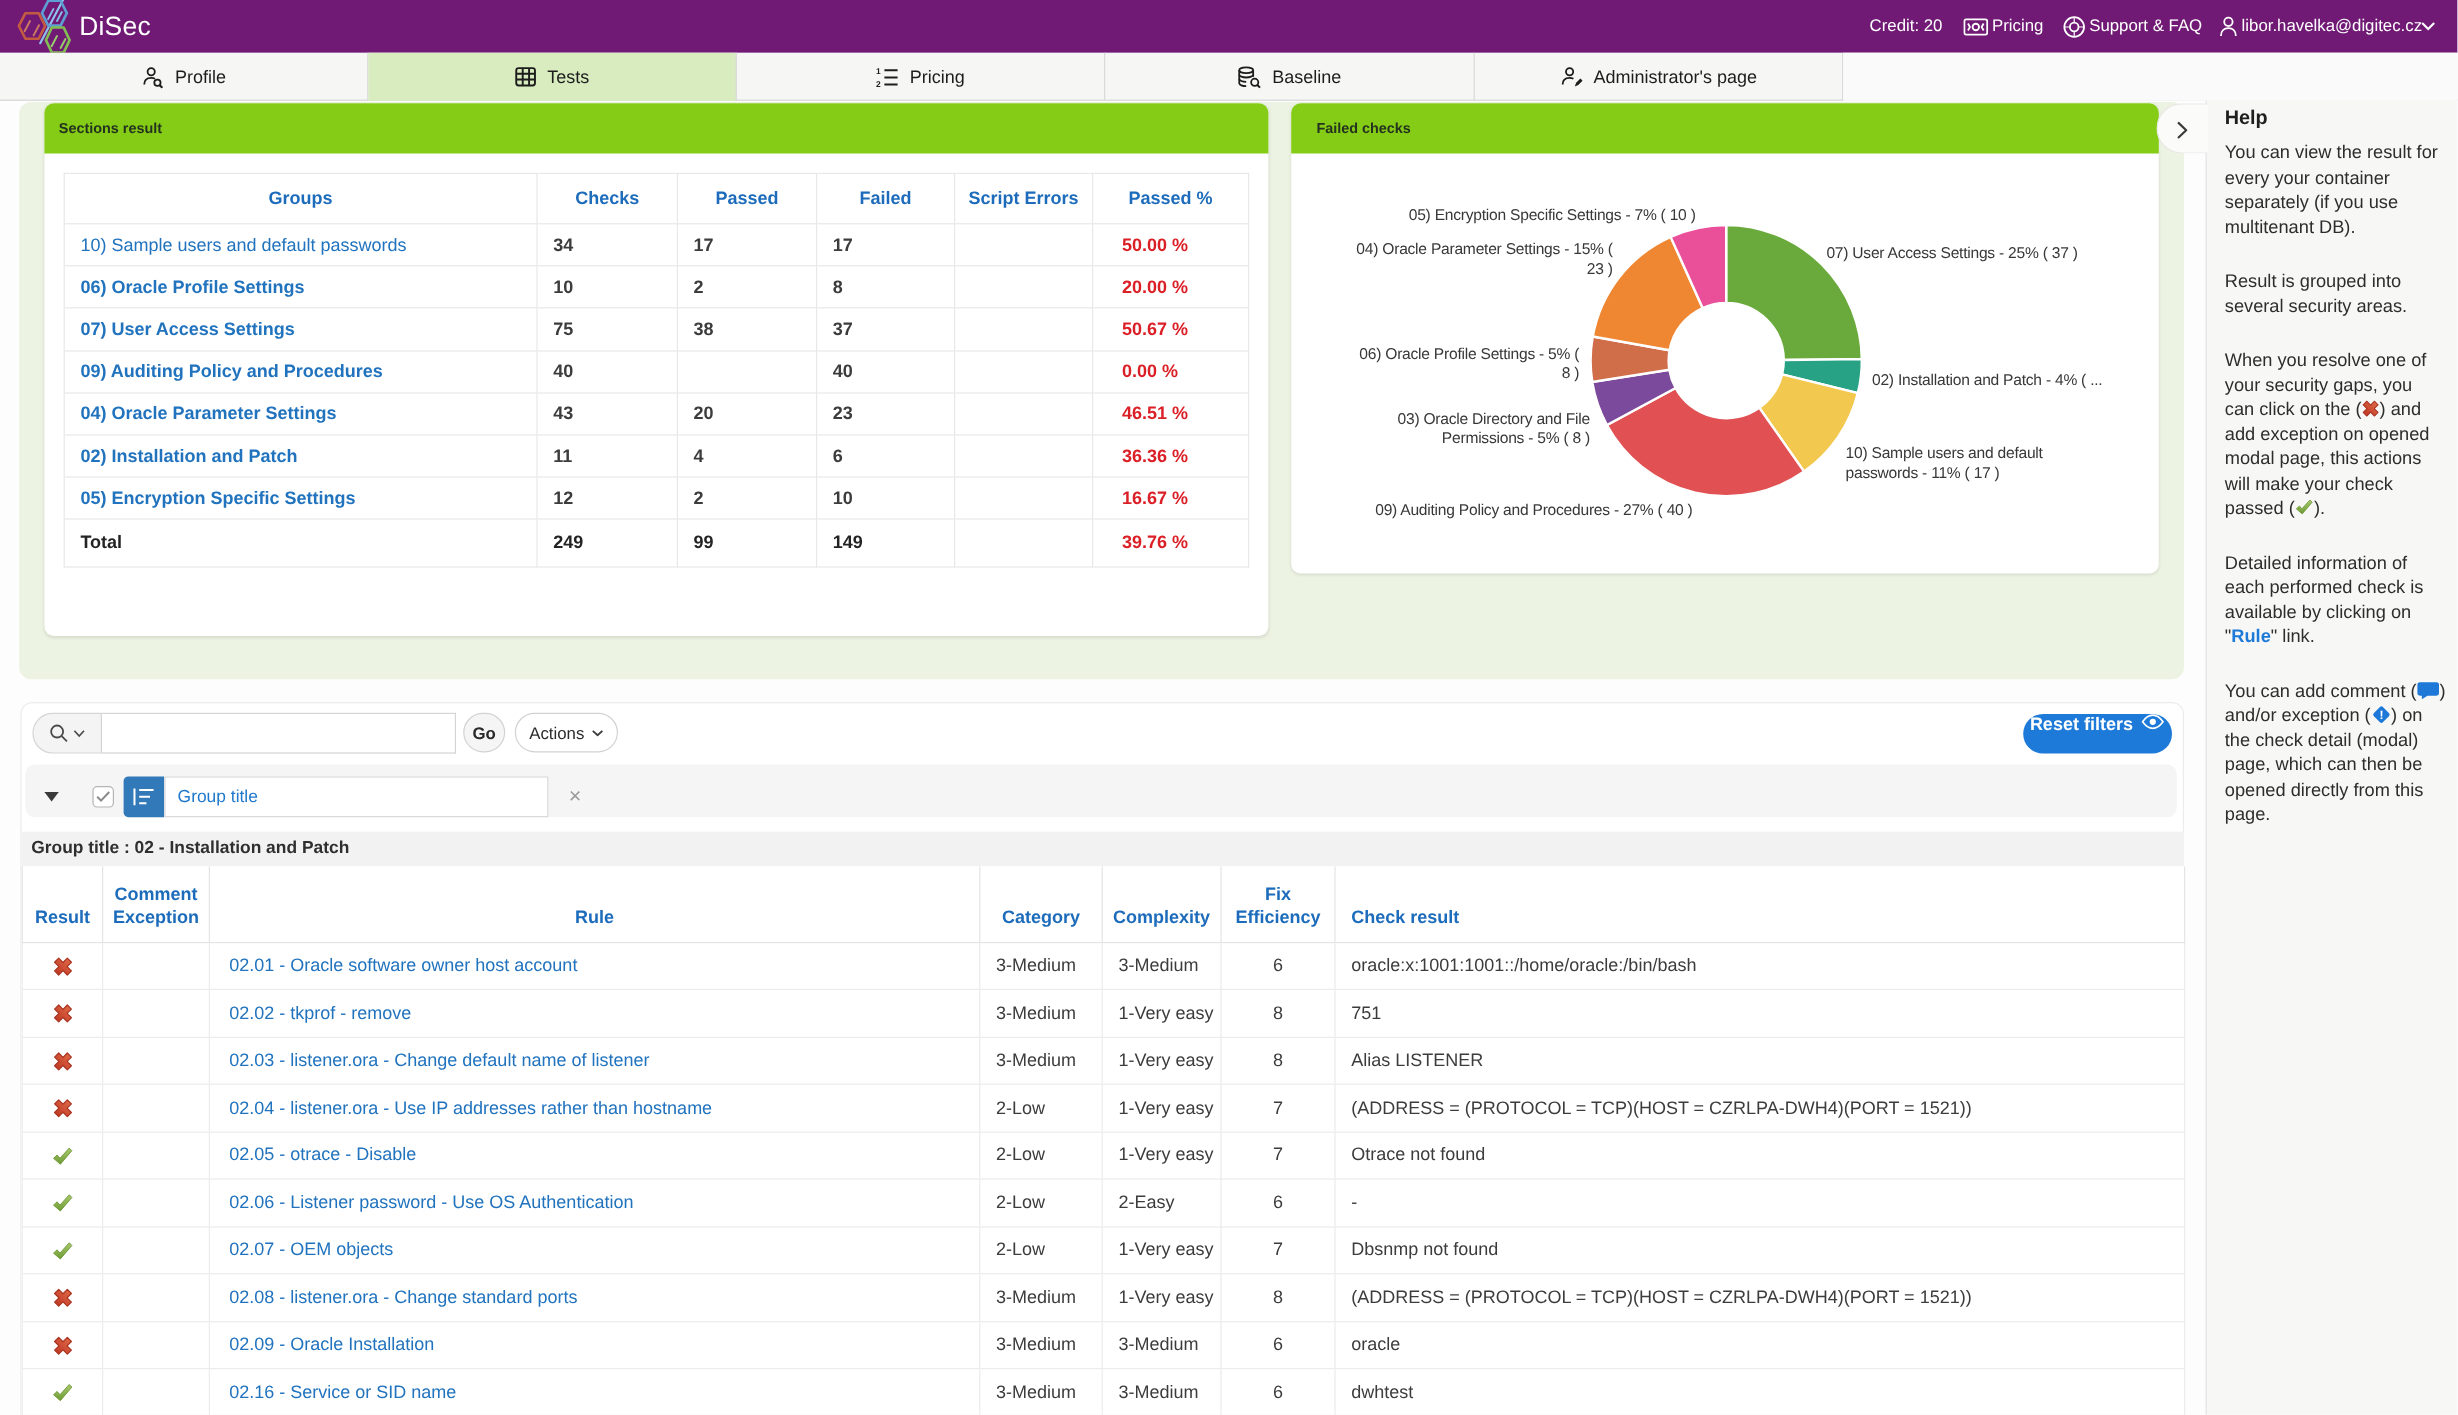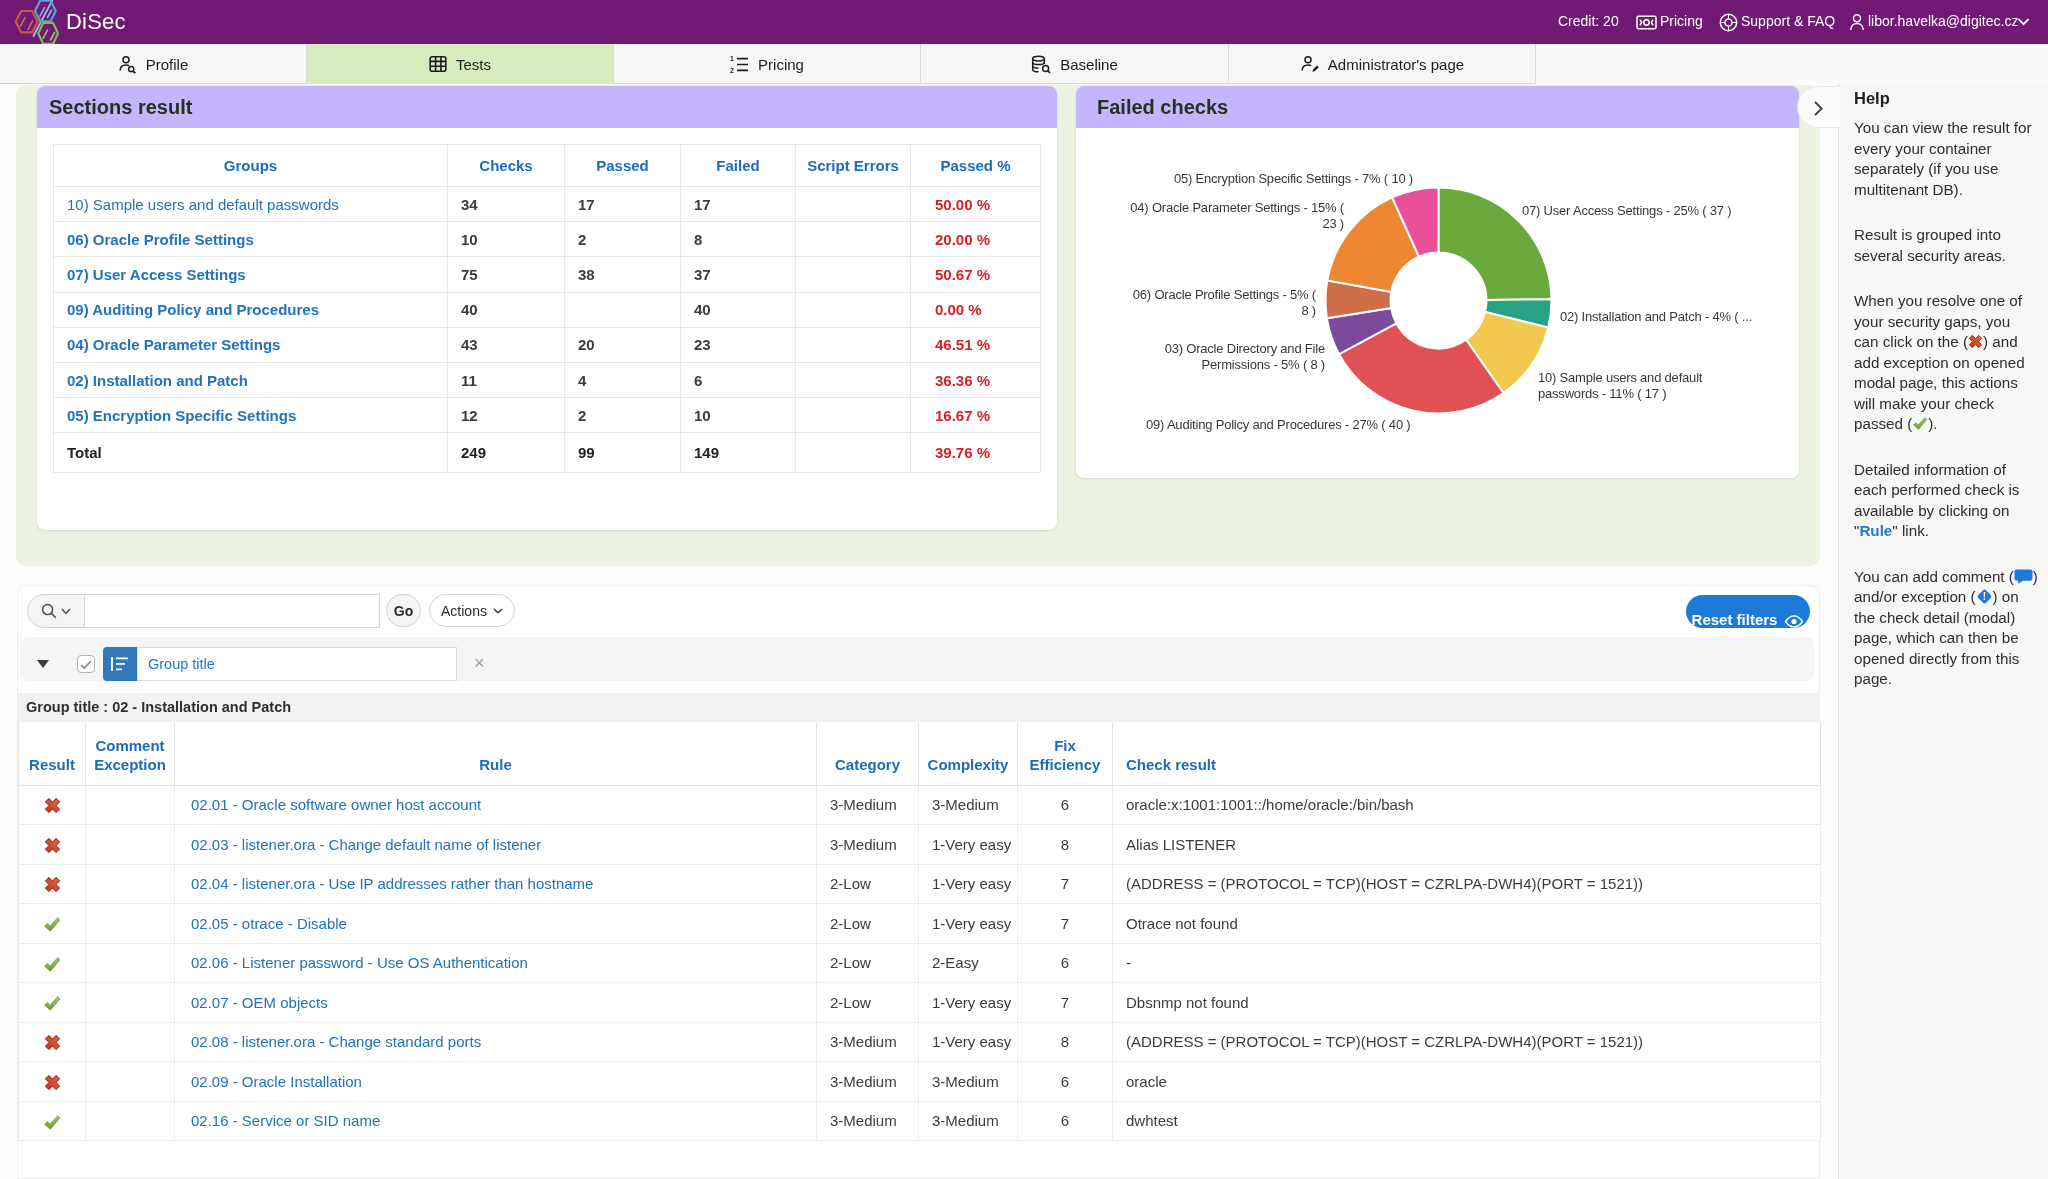--- a/index.html
+++ b/index.html
@@ -9,21 +9,21 @@
 .topbar{position:absolute;left:0;top:0;width:2048px;height:44px;background:#701a75;color:#fff}
 .brand{position:absolute;left:66px;top:9px;font-size:22px;font-weight:500;color:#fff;letter-spacing:.2px}
 .topright{position:absolute;left:0;top:0;width:2048px;height:44px;font-size:14px;color:#fff}
 
 .tabs{position:absolute;left:0;top:44px;width:2048px;height:40px;background:#f6f6f5;border-bottom:1px solid #d6d6d6}
 .tab{position:absolute;top:0;height:40px;display:flex;align-items:center;justify-content:center;gap:9px;font-size:15px;color:#1d1d1d;border-right:1px solid #d9d9d9}
 .tab.active{background:#d9ecbf}
 
 .green-region{position:absolute;left:16px;top:85px;width:1804px;height:481px;background:#edf3e2;border-radius:10px}
 .panel{position:absolute;background:#fff;border-radius:8px;box-shadow:0 1px 3px rgba(0,0,0,.10)}
-.panel-head{position:absolute;left:0;top:0;width:100%;height:42px;background:#c4b5fd;border-radius:8px 8px 0 0;color:#24321f;font-size:20px;font-weight:bold;line-height:42px;padding-left:21px}
+.panel-head{position:absolute;left:0;top:0;width:100%;height:42px;background:#84cc16;border-radius:8px 8px 0 0;color:#24321f;font-size:12px;font-weight:bold;line-height:42px;padding-left:21px}
 
 table.sect{position:absolute;left:16px;top:58px;border-collapse:collapse;table-layout:fixed;font-size:15px}
 table.sect th,table.sect td{border:1px solid #e8e8e8;padding:0 0 0 13px;text-align:left;font-weight:bold;color:#3c3c3c}
 table.sect th{color:#1d6cbb;font-weight:bold;text-align:center;height:42px;padding:0}
 table.sect td{height:35.2px}
 table.sect td.lnk{color:#2173be}
 table.sect td.pct{color:#db1f26;font-weight:bold;padding-left:24px}
 table.sect tr.total td{font-weight:bold;color:#232323;height:40px}
 table.sect tr.total td.pct{color:#db1f26}
 
@@ -261,21 +261,21 @@
       <path d="M1 1 L5 5.4 L9 1"></path>
     </svg>
 </div>
 <div class="abs" style="left:85px;top:594px;width:295px;height:34px;border:1px solid #d5d5d5;border-left:none;background:#fff"></div>
 <div class="pill" style="left:386px;top:594px;width:35px;height:33px;font-weight:bold">Go</div>
 <div class="pill" style="left:429px;top:594px;width:86px;height:33px;background:#fff;gap:6px">Actions
   <svg width="10" height="6" viewBox="0 0 10 6" fill="none" stroke="#3a3a3a" stroke-width="1.5">
       <path d="M1 1 L5 4.7 L9 1"></path>
     </svg>
 </div>
-<div class="abs" style="left:1686px;top:595px;width:124px;height:33px;background:#1e7ad9;border-radius:17px;display:flex;align-items:flex-end;justify-content:center;gap:7px;color:#fff;font-size:15px;font-weight:bold">Reset filters
+<div class="abs" style="left:1686px;top:595px;width:124px;height:33px;background:#1e7ad9;border-radius:17px;display:flex;align-items:flex-start;justify-content:center;gap:7px;color:#fff;font-size:15px;font-weight:bold">Reset filters
   <svg width="20" height="13" viewBox="0 0 20 13" fill="none">
       <path d="M1.5 6.5 C4.5 2.2 7 1 10 1 s5.5 1.2 8.5 5.5 C15.5 10.8 13 12 10 12 s-5.5-1.2-8.5-5.5Z" stroke="#fff" stroke-width="1.4"></path>
       <circle cx="10" cy="6.5" r="2.6" fill="#fff"></circle>
     </svg>
 </div>
 
 <div class="gray-strip"></div>
 <div class="abs" style="left:37px;top:660px;width:0;height:0;border-left:6.5px solid transparent;border-right:6.5px solid transparent;border-top:8.5px solid #3a3a3a"></div>
 <div class="abs" style="left:77px;top:655px;width:18px;height:18px;background:#fff;border:1.5px solid #b5b5b5;border-radius:4px">
   <svg width="12" height="10" viewBox="0 0 12 10" style="margin:2px 0 0 1.5px" fill="none" stroke="#8a8a8a" stroke-width="1.7">
@@ -322,20 +322,37 @@
               </linearGradient>
             </defs>
             <path transform="rotate(45 8.5 8.5)" d="M6.1 1 h4.8 v5.1 h5.1 v4.8 h-5.1 v5.1 h-4.8 v-5.1 h-5.1 v-4.8 h5.1 Z" fill="url(#rx)" stroke="#a93320" stroke-width="1" stroke-linejoin="round"></path>
           </svg></td>
         <td></td>
         <td class="rl">02.01 - Oracle software owner host account</td>
         <td>3-Medium</td>
         <td>3-Medium</td>
         <td class="ctr">6</td>
         <td>oracle:x:1001:1001::/home/oracle:/bin/bash</td>
+      </tr>
+  <tr>
+        <td class="ctr"><svg width="17" height="17" viewBox="0 0 17 17" style="vertical-align:middle">
+            <defs>
+              <linearGradient id="rx" x1="0" y1="0" x2="0" y2="1">
+                <stop offset="0" stop-color="#dd6747"></stop>
+                <stop offset="1" stop-color="#c13a24"></stop>
+              </linearGradient>
+            </defs>
+            <path transform="rotate(45 8.5 8.5)" d="M6.1 1 h4.8 v5.1 h5.1 v4.8 h-5.1 v5.1 h-4.8 v-5.1 h-5.1 v-4.8 h5.1 Z" fill="url(#rx)" stroke="#a93320" stroke-width="1" stroke-linejoin="round"></path>
+          </svg></td>
+        <td></td>
+        <td class="rl">02.02 - tkprof - remove</td>
+        <td>3-Medium</td>
+        <td>1-Very easy</td>
+        <td class="ctr">8</td>
+        <td>751</td>
       </tr>
   <tr>
         <td class="ctr"><svg width="17" height="17" viewBox="0 0 17 17" style="vertical-align:middle">
             <defs>
               <linearGradient id="rx" x1="0" y1="0" x2="0" y2="1">
                 <stop offset="0" stop-color="#dd6747"></stop>
                 <stop offset="1" stop-color="#c13a24"></stop>
               </linearGradient>
             </defs>
             <path transform="rotate(45 8.5 8.5)" d="M6.1 1 h4.8 v5.1 h5.1 v4.8 h-5.1 v5.1 h-4.8 v-5.1 h-5.1 v-4.8 h5.1 Z" fill="url(#rx)" stroke="#a93320" stroke-width="1" stroke-linejoin="round"></path>

